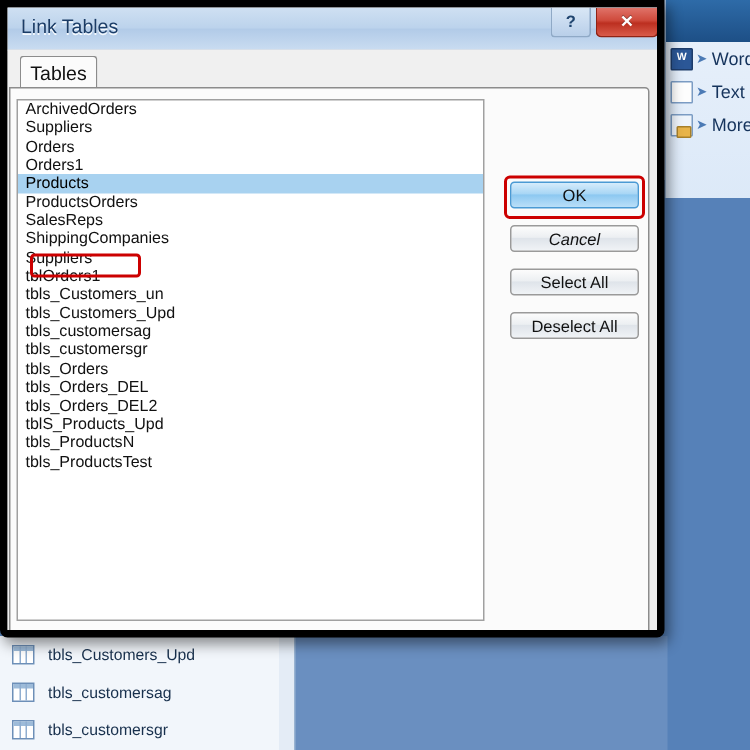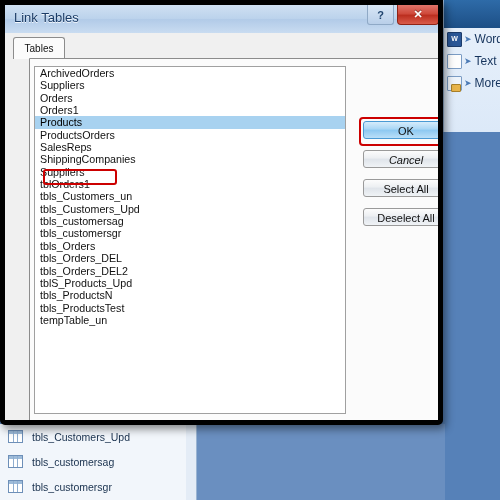--- a/index.html
+++ b/index.html
@@ -117,25 +117,25 @@
     border-color:#8f2315;text-shadow:0 -1px 0 rgba(0,0,0,.4);
   }
 
   
   #client{position:absolute;left:0;top:28px;right:0;bottom:0;background:#f0f0f0;}
 
   #tabstrip{position:absolute;left:8px;top:4px;right:8px;height:22px;}
   #tab-tables{
     position:absolute;left:0;top:0;width:52px;height:22px;box-sizing:border-box;
     background:#fbfbfb;border:1px solid #8c8c8c;border-bottom:none;
-    border-radius:3px 3px 0 0;text-align:center;font-size:10px;color:#111;
+    border-radius:3px 3px 0 0;text-align:center;font-size:13px;color:#111;
     line-height:21px;
   }
   #tabpane{
-    position:absolute;left:24px;top:25px;width:427px;height:368px;
+    position:absolute;left:1px;top:25px;width:427px;height:368px;
     box-sizing:border-box;background:#fbfbfb;border:1px solid #8c8c8c;border-radius:0 3px 3px 3px;
   }
 
   #table-listbox{
     position:absolute;left:4px;top:7px;width:312px;height:348px;
     box-sizing:border-box;background:#fff;border:1px solid #a0a0a0;
     overflow:hidden;
   }
   .lb-item{
     height:12.35px;line-height:12.35px;padding-left:5px;
@@ -257,21 +257,20 @@
           <div class="lb-item">tbls_Customers_un</div>
           <div class="lb-item">tbls_Customers_Upd</div>
           <div class="lb-item">tbls_customersag</div>
           <div class="lb-item">tbls_customersgr</div>
           <div class="lb-item">tbls_Orders</div>
           <div class="lb-item">tbls_Orders_DEL</div>
           <div class="lb-item">tbls_Orders_DEL2</div>
           <div class="lb-item">tblS_Products_Upd</div>
           <div class="lb-item">tbls_ProductsN</div>
           <div class="lb-item">tbls_ProductsTest</div>
-          <div class="lb-item">tempTable_un</div>
         </div>
       <div id="sel-highlight"></div>
 
       <div class="dlg-btn" id="btn-ok">OK</div>
       <div class="dlg-btn" id="btn-cancel">Cancel</div>
       <div class="dlg-btn" id="btn-select-all">Select All</div>
       <div class="dlg-btn" id="btn-deselect-all">Deselect All</div>
       <div id="ok-highlight"></div>
     </div>
   </div>

